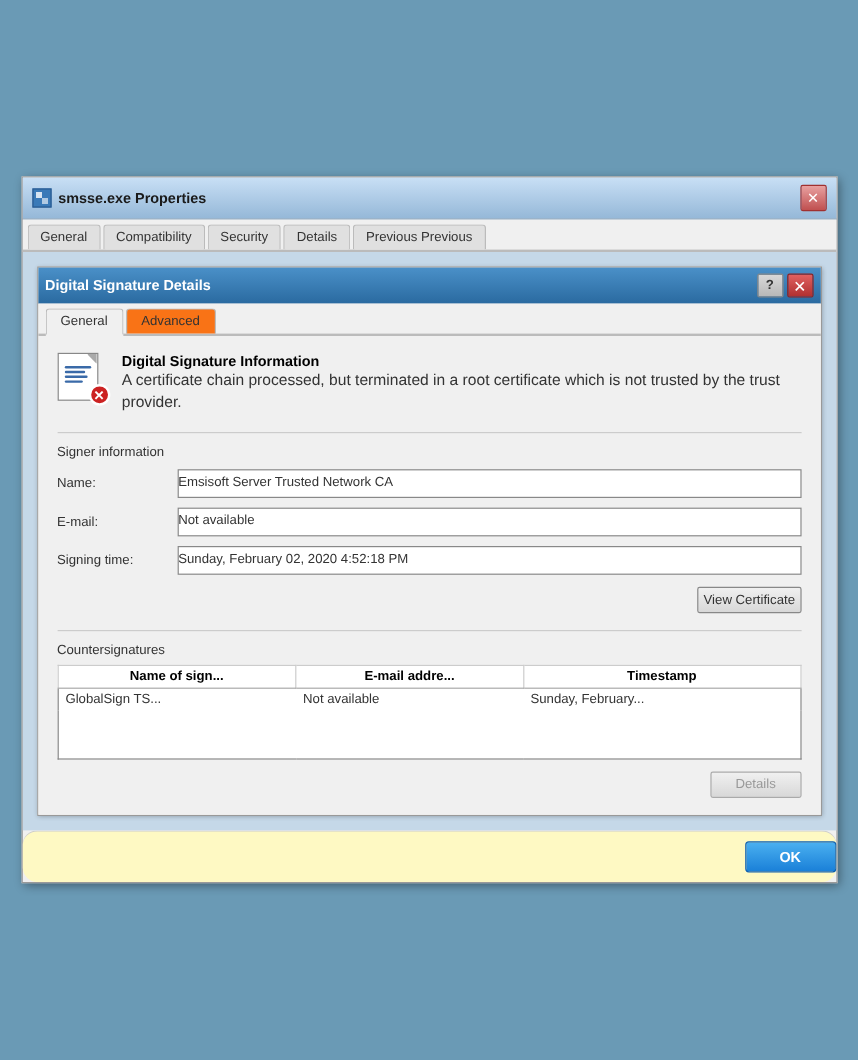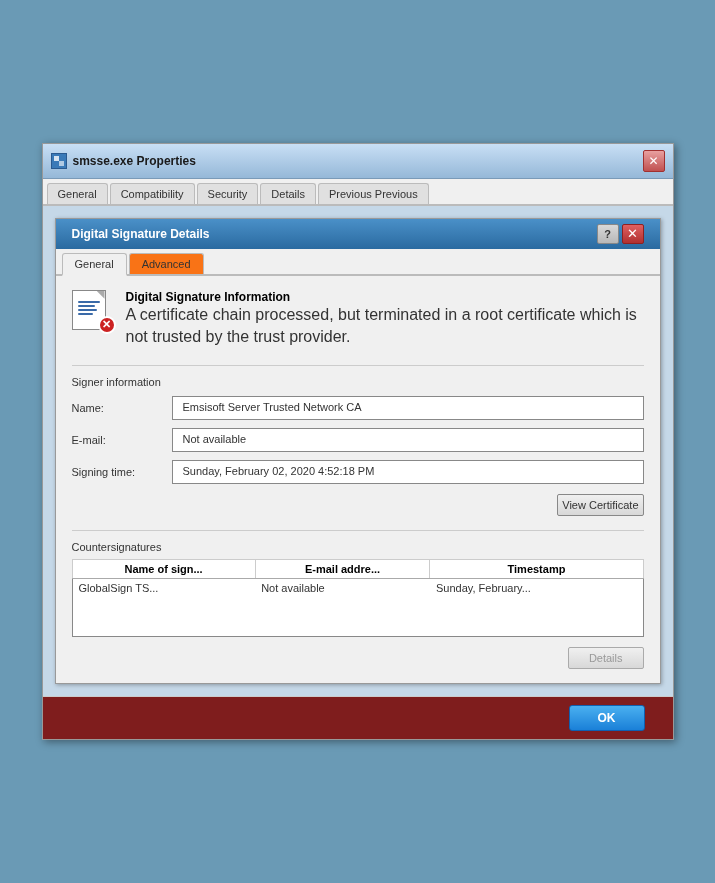--- a/index.html
+++ b/index.html
@@ -9,21 +9,21 @@
       height: 883px;
       display: flex;
       align-items: center;
       justify-content: center;
       font-family: 'Segoe UI', Tahoma, Geneva, Verdana, sans-serif;
       font-size: 12px;
     }
 
     
     .outer-window {
-      width: 632px;
+      width: 680px;
       background: #f0f0f0;
       border: 1px solid #999;
       box-shadow: 2px 2px 8px rgba(0,0,0,0.4);
     }
 
     .outer-titlebar {
       background: linear-gradient(to bottom, #c8dff5, #95b8d8);
       padding: 6px 8px;
       display: flex;
       align-items: center;
@@ -106,21 +106,21 @@
 
     
     .inner-dialog {
       background: #f0f0f0;
       border: 1px solid #999;
       box-shadow: 1px 1px 4px rgba(0,0,0,0.3);
     }
 
     .inner-titlebar {
       background: linear-gradient(to bottom, #4a90c8, #2a6aa0);
-      padding: 5px 16px;
+      padding: 5px 6px;
       display: flex;
       align-items: center;
       justify-content: space-between;
     }
 
     .inner-titlebar-text {
       color: white;
       font-size: 12px;
       font-weight: 600;
     }
@@ -266,21 +266,21 @@
       flex: 1;
     }
 
     .info-title {
       font-weight: 700;
       font-size: 12px;
       margin-bottom: 0;
     }
 
     .info-desc {
-      font-size: 16px;
+      font-size: 13px;
       color: #333;
       line-height: 1.4;
     }
 
     
     .section-label {
       font-size: 11px;
       color: #333;
       margin-bottom: 8px;
     }
@@ -296,21 +296,21 @@
       font-size: 11px;
       color: #333;
       padding-right: 0;
       flex-shrink: 0;
     }
 
     .field-input {
       flex: 1;
       border: 1px solid #888;
       background: white;
-      padding: 4px 10px;
+      padding: 4px 0;
       font-size: 11px;
       color: #333;
       height: 24px;
     }
 
     .view-cert-row {
       display: flex;
       justify-content: flex-end;
       margin-top: 10px;
       margin-bottom: 14px;
@@ -377,25 +377,26 @@
       background: linear-gradient(to bottom, #f0f0f0, #d8d8d8);
       border: 1px solid #aaa;
       font-size: 11px;
       cursor: not-allowed;
       color: #999;
       border-radius: 2px;
     }
 
     
     .outer-footer {
-      padding: 8px 28px;
+      padding: 8px 0;
       display: flex;
       justify-content: flex-end;
-      background: #7f1d1d;
+      background: #fef9c3;
       border-top: 1px solid #ccc;
+      border-radius: 12px;
     }
 
     .ok-btn {
       padding: 5px 28px;
       background: linear-gradient(to bottom, #4ab0f0, #1a80d8);
       border: 1px solid #1060b0;
       color: white;
       font-size: 12px;
       cursor: pointer;
       border-radius: 3px;

